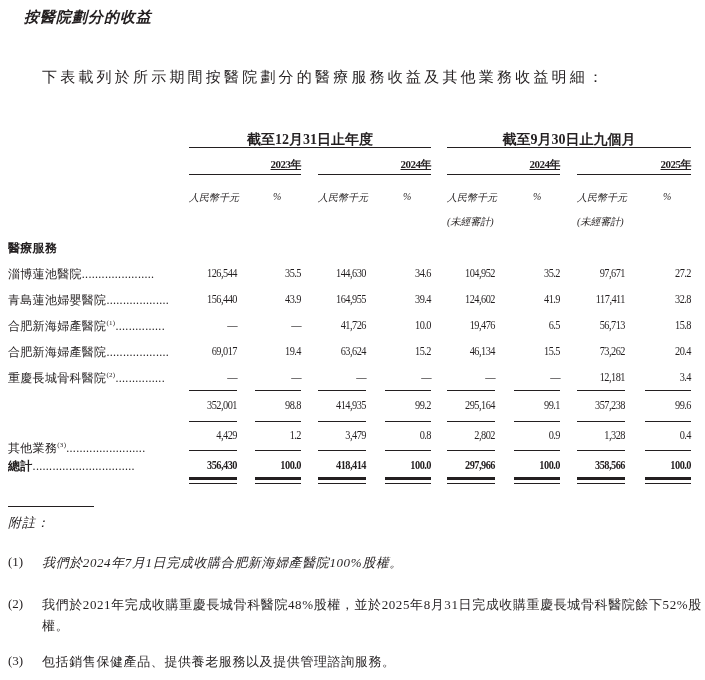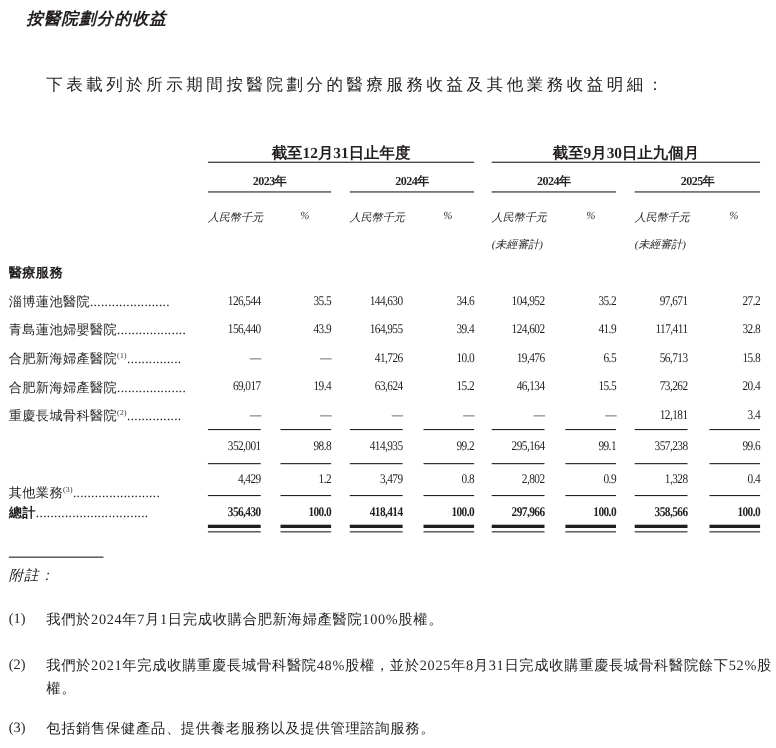--- a/index.html
+++ b/index.html
@@ -17,22 +17,22 @@
     left: 42px; top: 68px; font-size: 15px; letter-spacing: 3.2px; white-space: nowrap;
     font-family: "Liberation Serif", serif;
   }
   .grp-head {
     font-size: 14px; font-weight: bold; text-align: center; white-space: nowrap;
     font-family: "Liberation Serif", serif;
   }
   .rule { position: absolute; height: 1px; background: #231f20; }
   .rule-thick { position: absolute; height: 3px; background: #231f20; }
   .year {
-    font-size: 11px; font-weight: bold; text-align: center; white-space: nowrap;
-    font-family: "Liberation Serif", serif; letter-spacing: -0.5px;
+    font-size: 11px; font-weight: bold; text-align: right; white-space: nowrap;
+    font-family: "Liberation Serif", serif; letter-spacing: -0.5px; text-decoration: underline;
   }
   .unit {
     font-size: 10px; font-style: italic; white-space: nowrap;
     font-family: "Liberation Serif", serif;
   }
   .rowlabel {
     left: 8px; font-size: 12px; white-space: nowrap; width: 172px; overflow: hidden;
     font-family: "Liberation Serif", serif; letter-spacing: 0.3px;
   }
   .rowlabel.bold { font-weight: bold; }
@@ -208,19 +208,19 @@
 <div class="rule" style="left:447px; top:483px; width:48px;"></div>
 <div class="rule" style="left:514px; top:483px; width:46px;"></div>
 <div class="rule" style="left:577px; top:483px; width:48px;"></div>
 <div class="rule" style="left:645px; top:483px; width:46px;"></div>
 
 <div class="rule" style="left:8px; top:506px; width:86px;"></div>
 
 <div class="abs notes-title">附註：</div>
 
 <div class="abs note-mark" style="top:554px;">(1)</div>
-<div class="abs note-text" style="top:552px;">我們於2024年7月1日完成收購合肥新海婦產醫院100%股權。</div>
+<div class="abs note-text" style="top:552px;font-style:italic;">我們於2024年7月1日完成收購合肥新海婦產醫院100%股權。</div>
 
 <div class="abs note-mark" style="top:596px;">(2)</div>
 <div class="abs note-text" style="top:594px;">我們於2021年完成收購重慶長城骨科醫院48%股權，並於2025年8月31日完成收購重慶長城骨科醫院餘下52%股權。</div>
 
 <div class="abs note-mark" style="top:653px;">(3)</div>
 <div class="abs note-text" style="top:651px;">包括銷售保健產品、提供養老服務以及提供管理諮詢服務。</div>
 
 </body></html>

